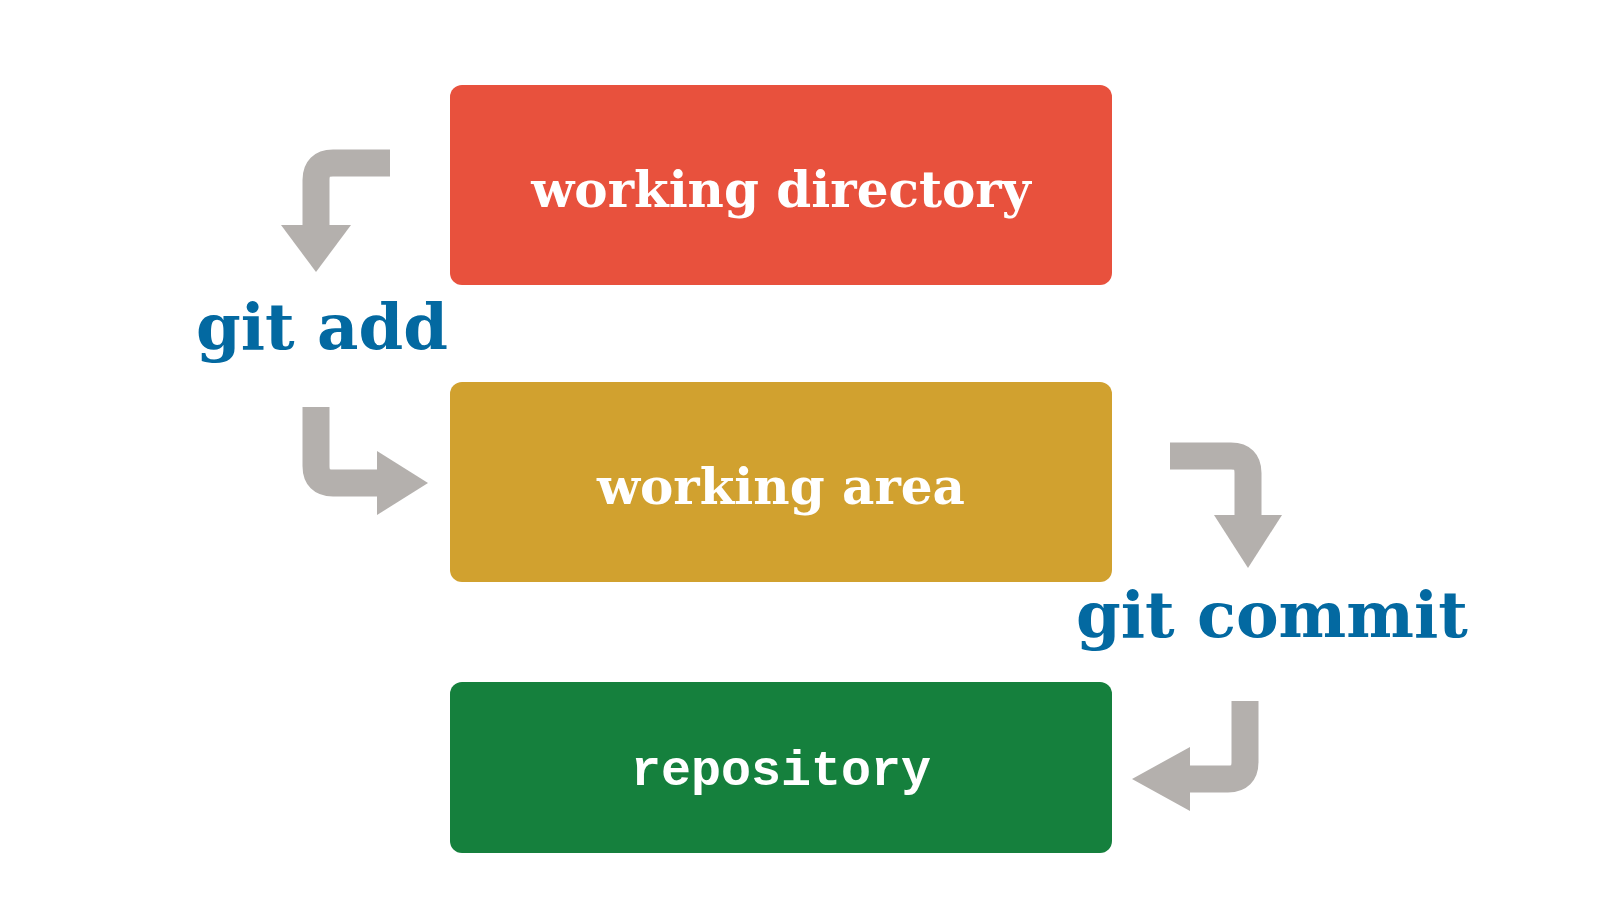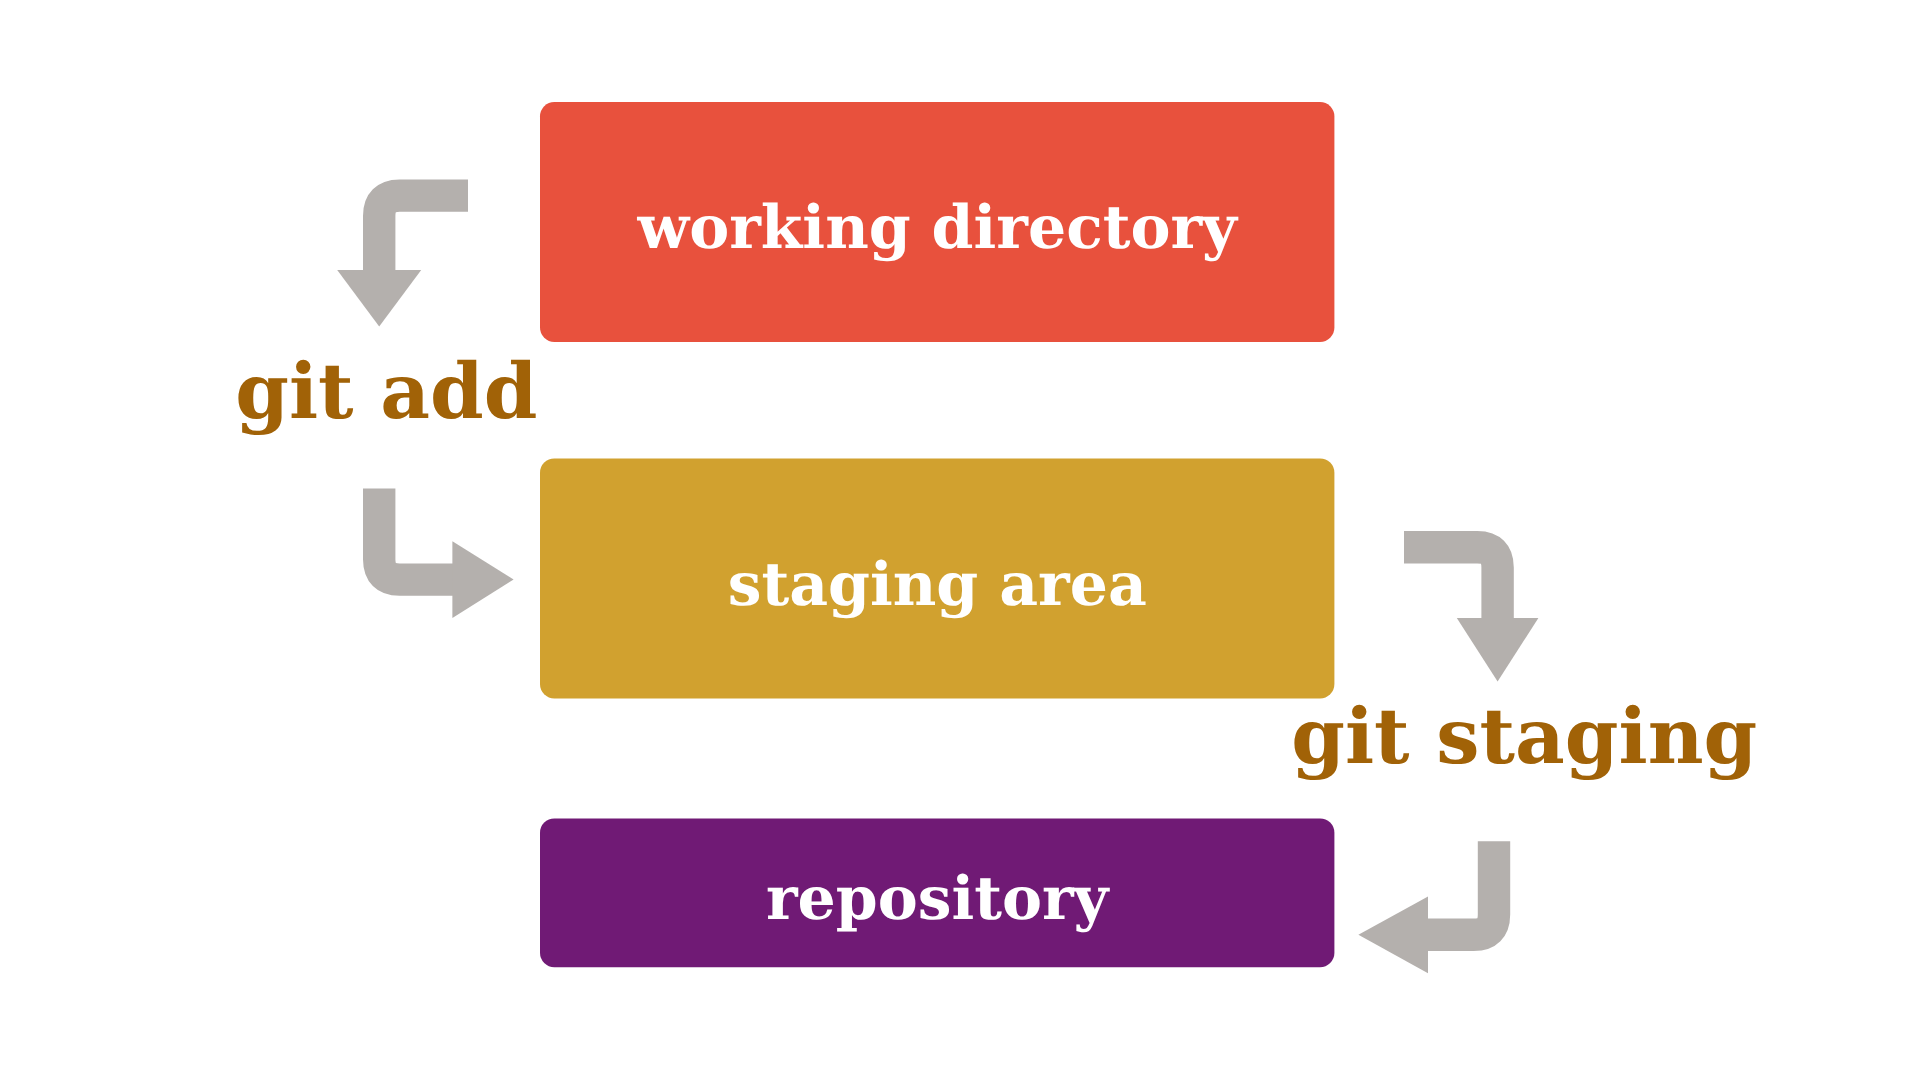--- a/index.html
+++ b/index.html
@@ -28,26 +28,26 @@
   .node .node-label {
     color: #ffffff;
     font-size: 50px;
     font-weight: bold;
     letter-spacing: 0px;
     white-space: nowrap;
     transform: translateY(4px);
   }
   #node-working    { top: 85px;  background: #E8513D; }
   #node-staging    { top: 382px; background: #D1A12F; }
-  #node-repository { top: 682px; background: #701a75; height: 124px; }
+  #node-repository { top: 682px; background: #15803d; height: 171px; font-family: Liberation Mono, monospace; }
 
   
   .cmd-label {
     position: absolute;
-    color: #a16207;
+    color: #0369a1;
     font-size: 64px;
     font-weight: bold;
     line-height: 1;
     white-space: nowrap;
   }
   #cmd-git-add    { left: 196px;  top: 295px; }
   #cmd-git-commit { left: 1076px; top: 583px; }
 
   
   #arrow-layer {
@@ -70,30 +70,30 @@
 </head>
 <body>
 
 <div id="canvas">
 
   <div class="node" id="node-working">
     <span class="node-label">working directory</span>
   </div>
 
   <div class="node" id="node-staging">
-    <span class="node-label">staging area</span>
+    <span class="node-label">working area</span>
   </div>
 
   <div class="node" id="node-repository">
     <span class="node-label">repository</span>
   </div>
 
   <div class="cmd-label" id="cmd-git-add">git add</div>
 
-  <div class="cmd-label" id="cmd-git-commit">git staging</div>
+  <div class="cmd-label" id="cmd-git-commit">git commit</div>
 
   <svg id="arrow-layer" viewBox="0 0 1600 900" xmlns="http://www.w3.org/2000/svg">
 
     <g>
       <path class="arrow-stroke" d="M 390 163 L 333 163 Q 316 163 316 180 L 316 229"></path>
       <polygon class="arrow-head" points="281,225 351,225 316,272"></polygon>
     </g>
 
     <g>
       <path class="arrow-stroke" d="M 316 407 L 316 466 Q 316 483 333 483 L 381 483"></path>

